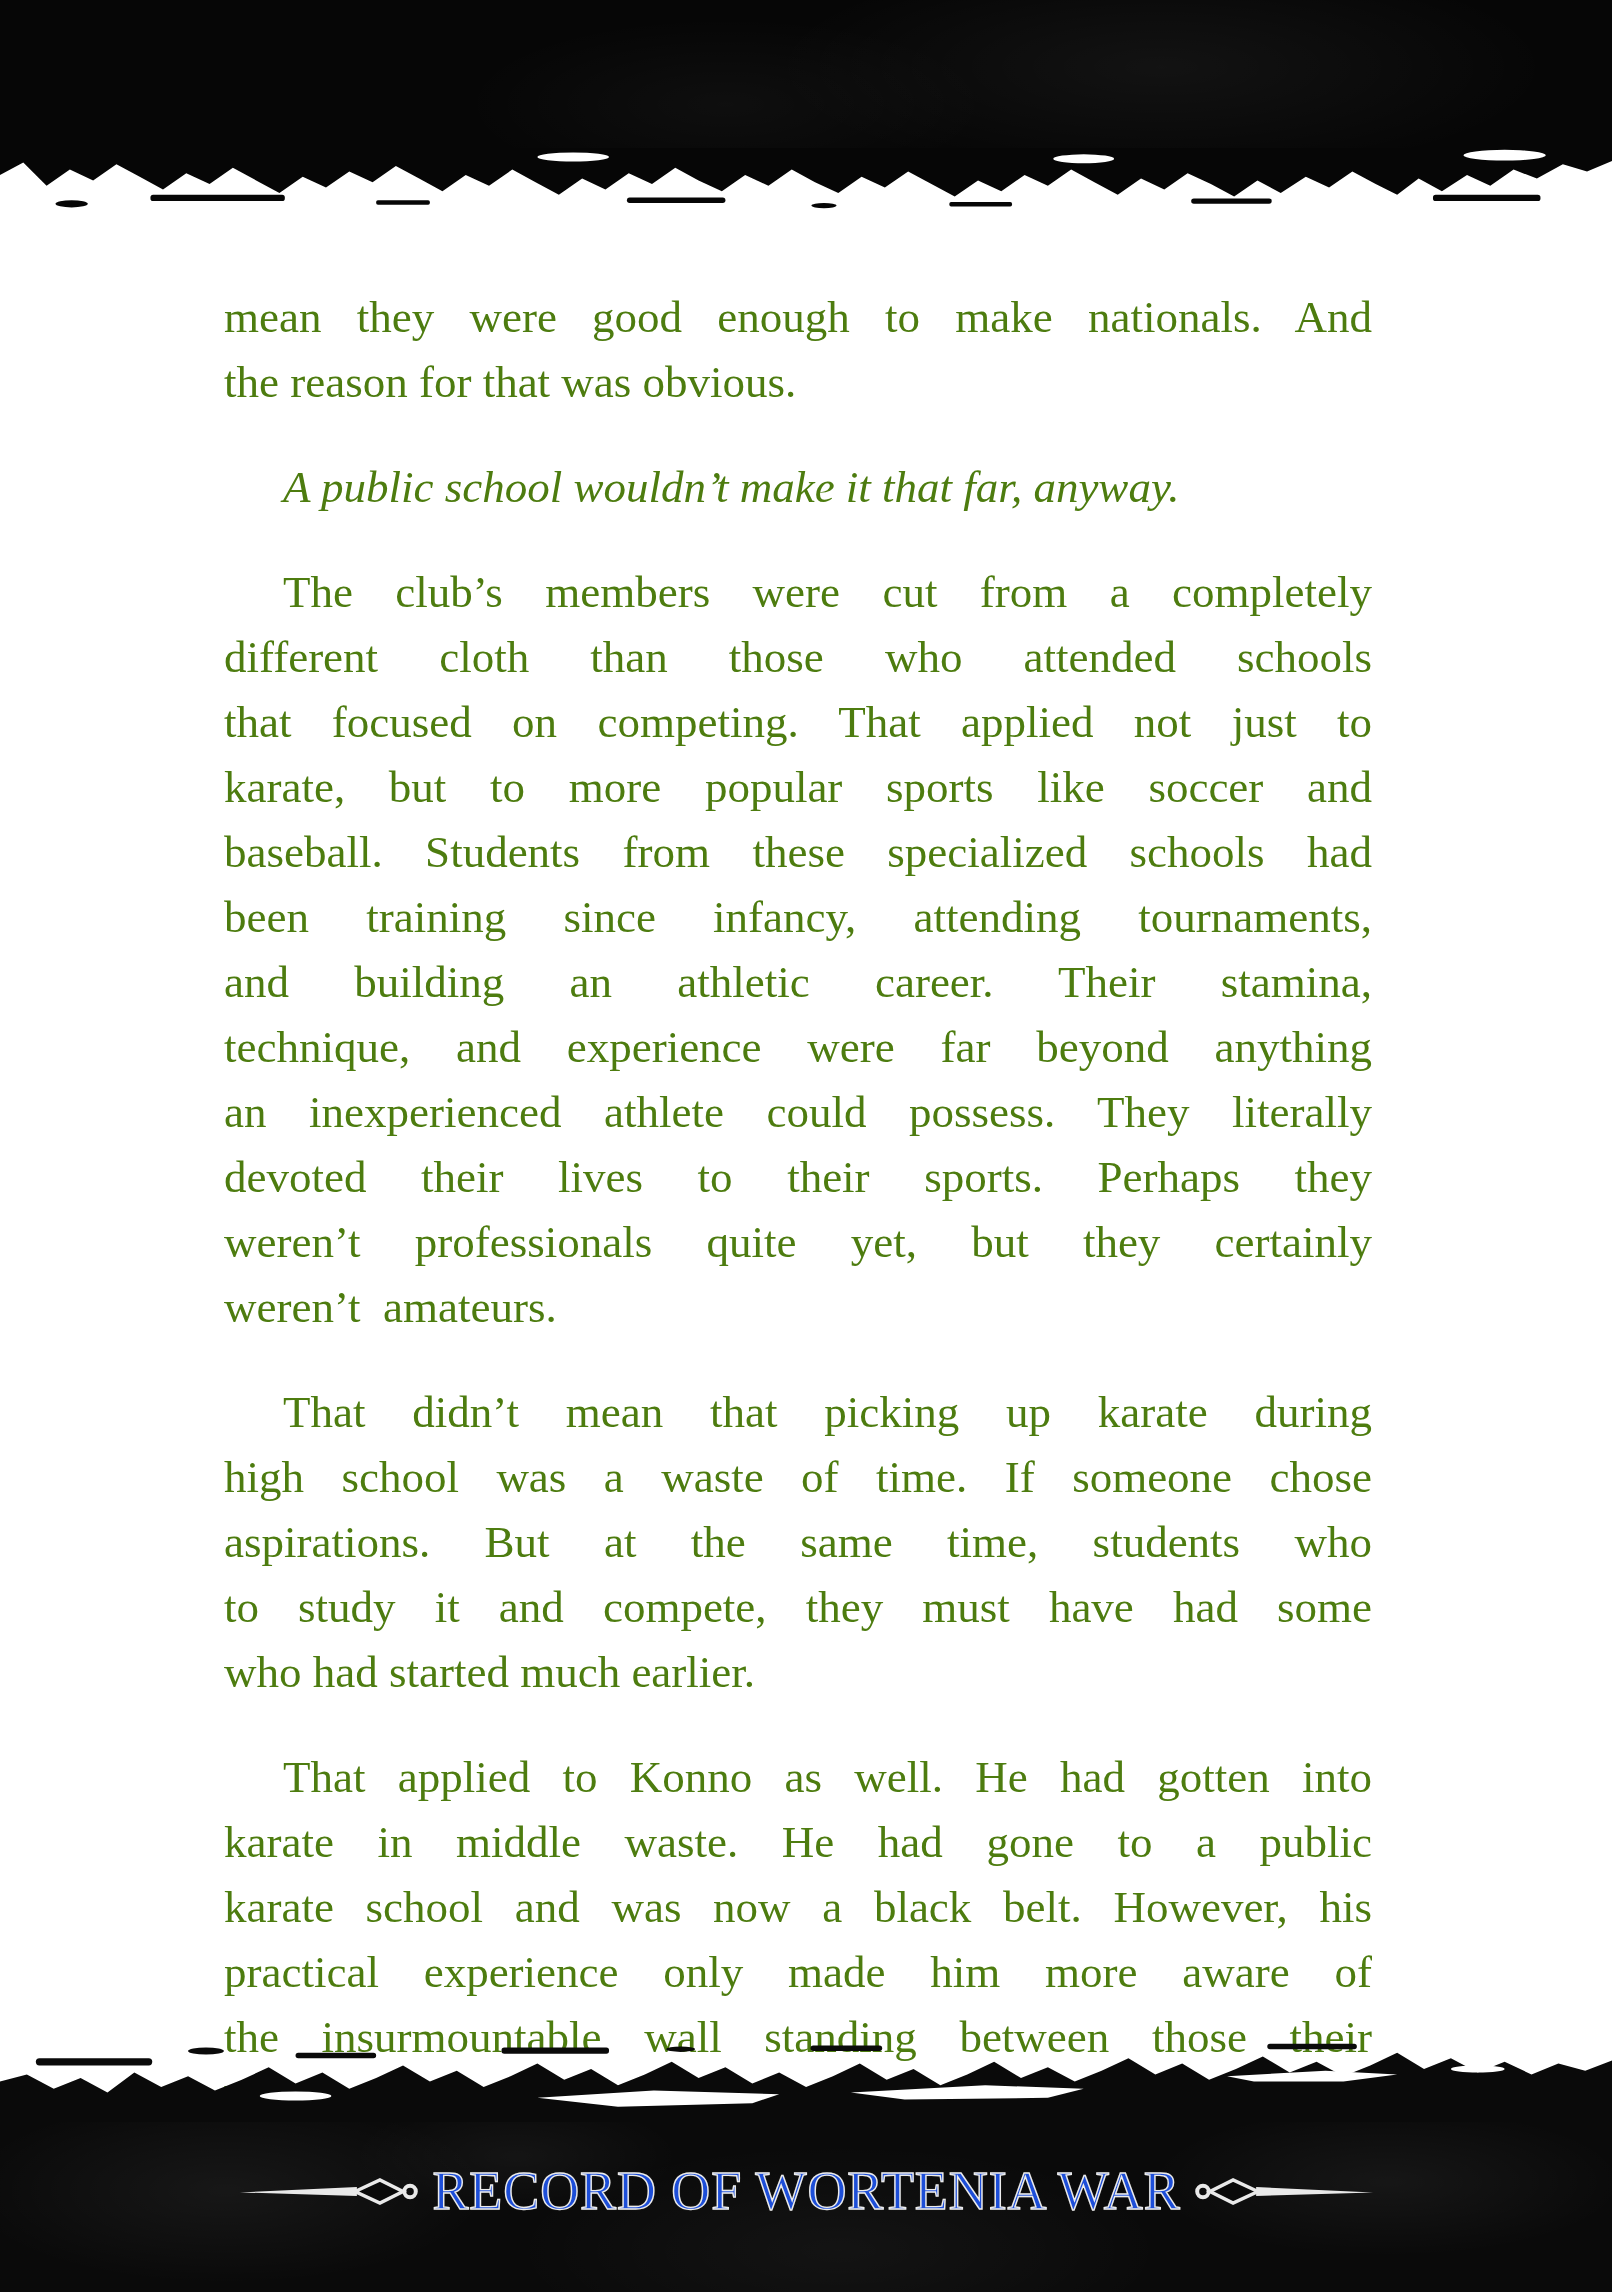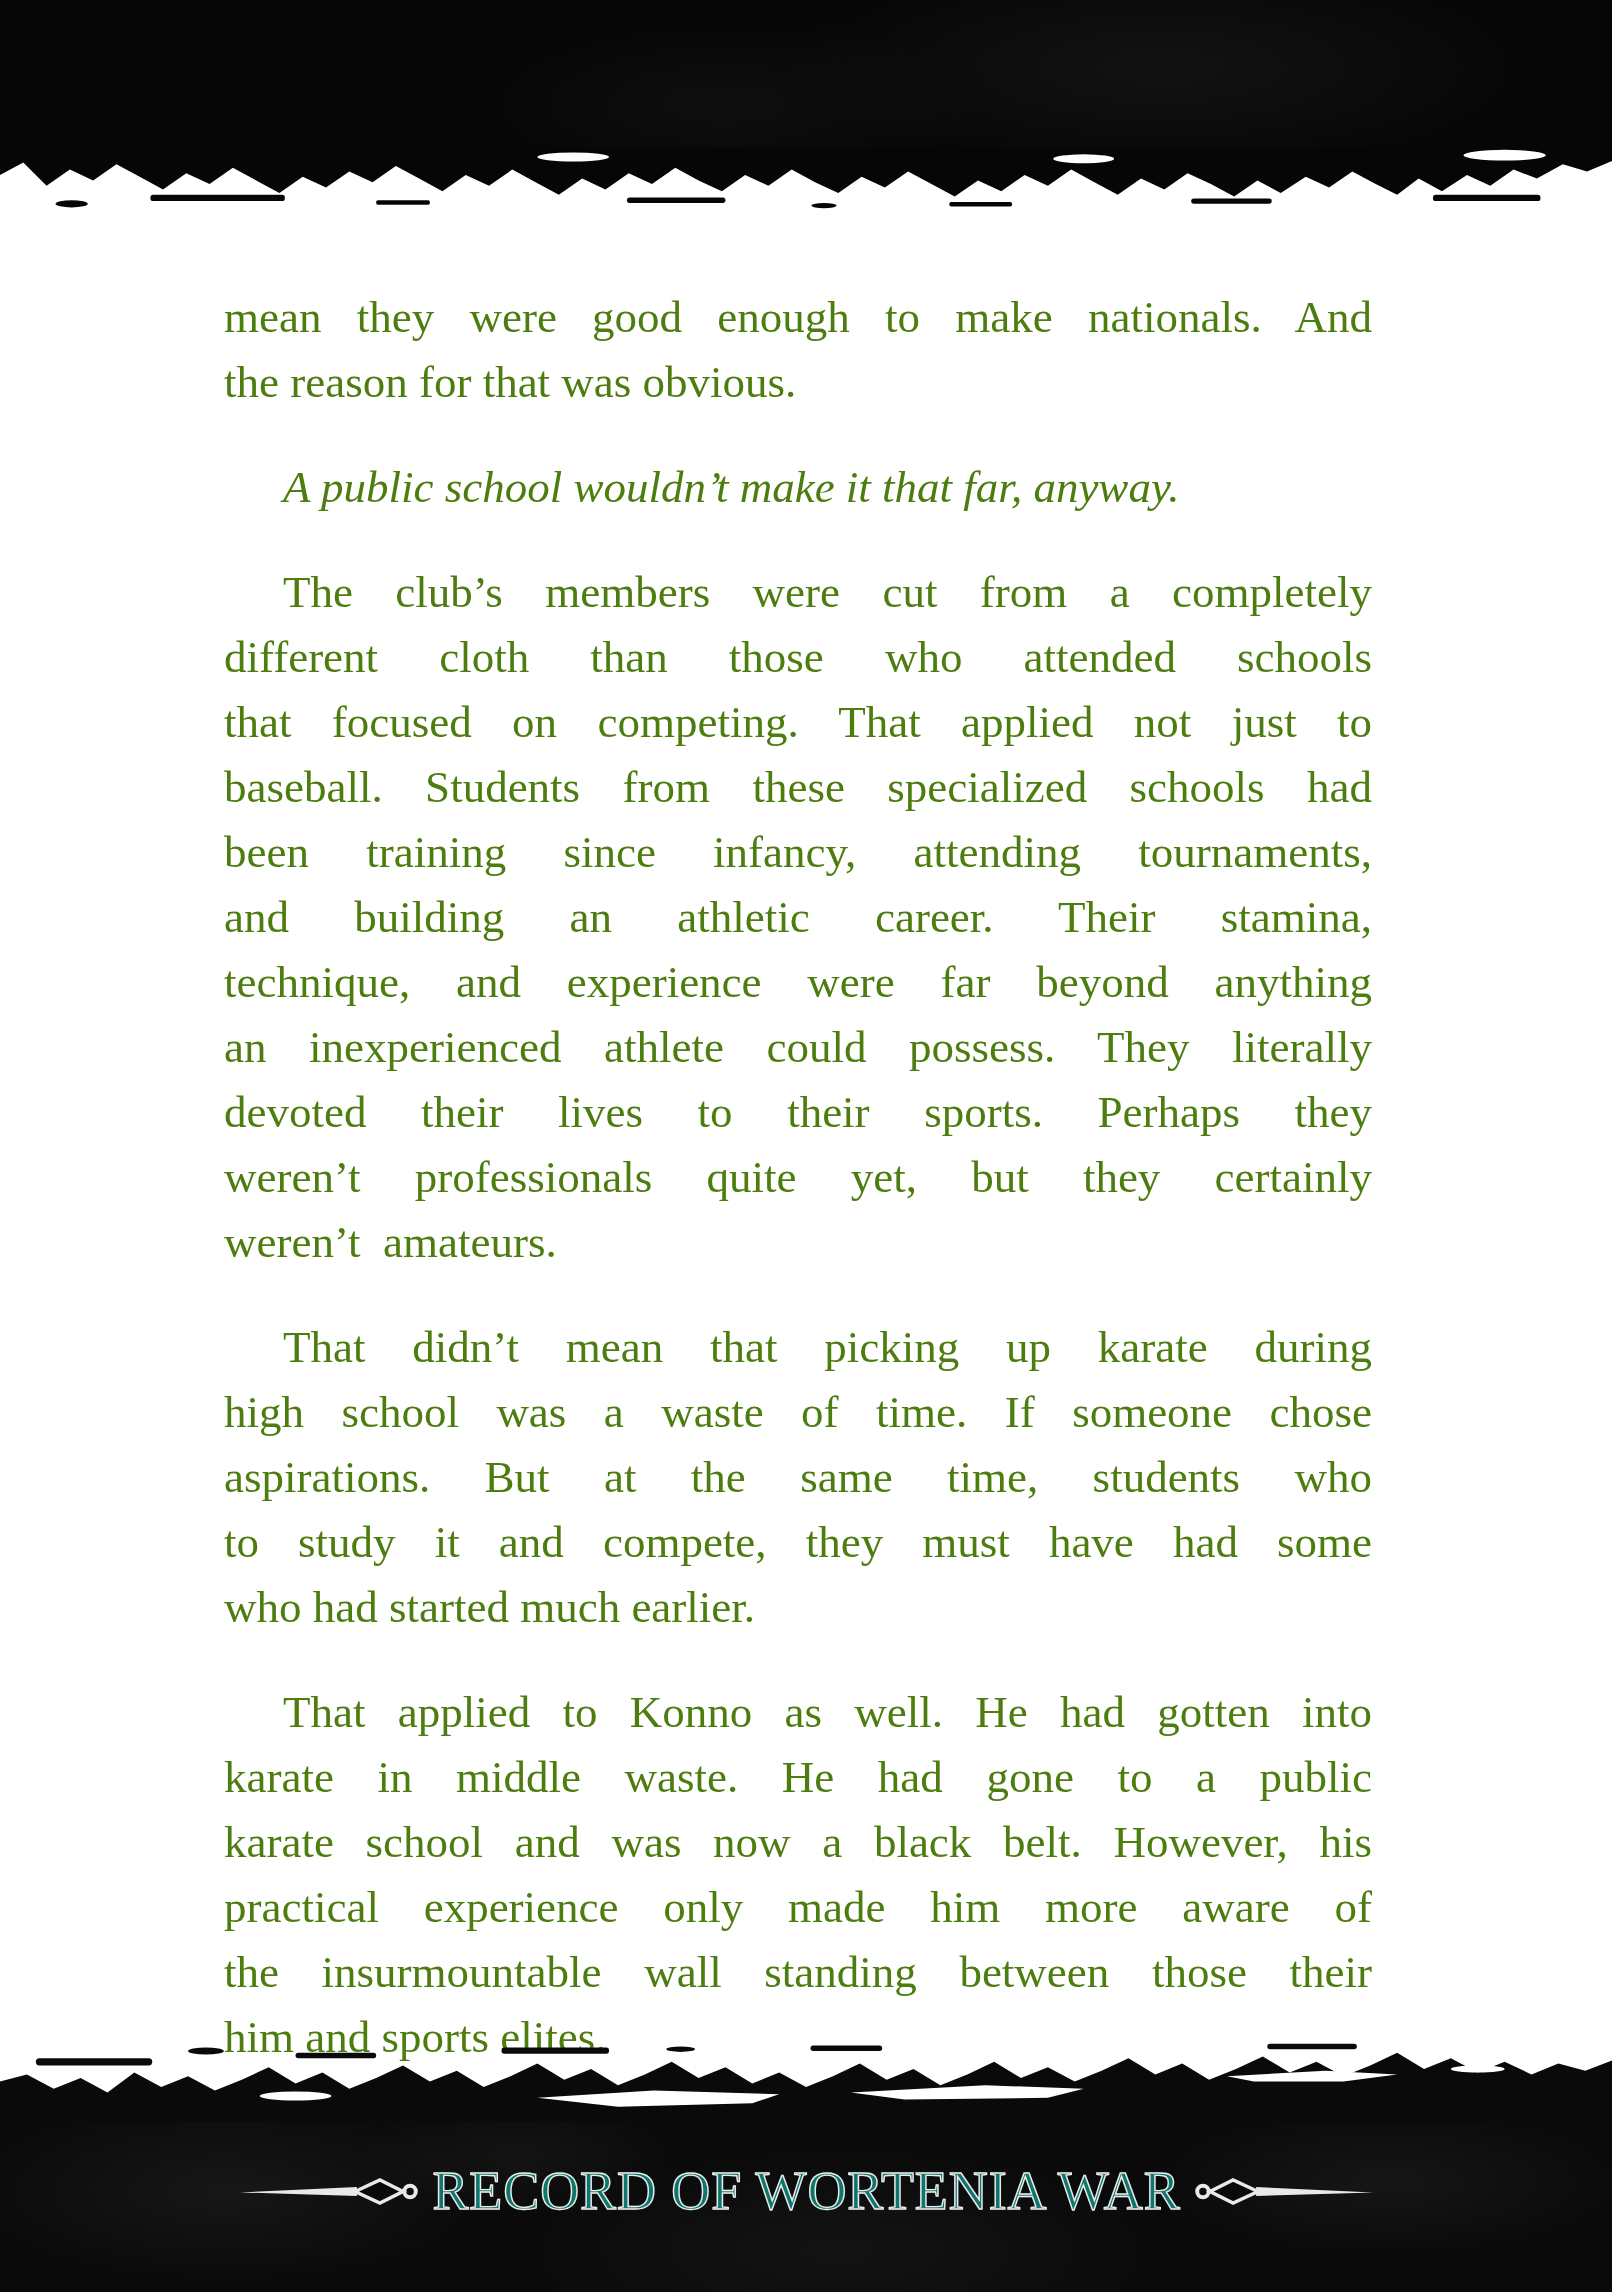--- a/index.html
+++ b/index.html
@@ -39,21 +39,21 @@
       #0a0a0a;
   }
   .footer-row{
     position:absolute;left:0;top:124px;width:100%;
     display:flex;align-items:center;justify-content:center;gap:14.3px;
   }
   .footer-title{
     font-family:"Liberation Serif", serif;
     font-size:54px;line-height:50px;
     letter-spacing:0.9px;
-    color:#0f766e;
+    color:#1d4ed8;
     -webkit-text-stroke:1.4px #ececec;
     text-shadow:0 0 1.8px rgba(255,255,255,0.35);
     white-space:nowrap;
   }
   .orn{display:block;}
 
   
   .text-block{
     position:absolute;left:224px;top:285px;width:1148px;
     color:#4d7c0f;
@@ -106,20 +106,21 @@
         <div class="line">mean they were good enough to make nationals. And</div>
         <div class="line last">the reason for that was obvious.</div>
       </div>
       <div class="para italic">
         <div class="line last indent">A public school wouldn’t make it that far, anyway.</div>
       </div>
       <div class="para">
         <div class="line indent">The club’s members were cut from a completely</div>
         <div class="line">different cloth than those who attended schools</div>
         <div class="line">that focused on competing. That applied not just to</div>
+        <div class="line">karate, but to more popular sports like soccer and</div>
         <div class="line">baseball. Students from these specialized schools had</div>
         <div class="line">been training since infancy, attending tournaments,</div>
         <div class="line">and building an athletic career. Their stamina,</div>
         <div class="line">technique, and experience were far beyond anything</div>
         <div class="line">an inexperienced athlete could possess. They literally</div>
         <div class="line">devoted their lives to their sports. Perhaps they</div>
         <div class="line">weren’t professionals quite yet, but they certainly</div>
         <div class="line last">weren’t amateurs.</div>
       </div>
       <div class="para">

